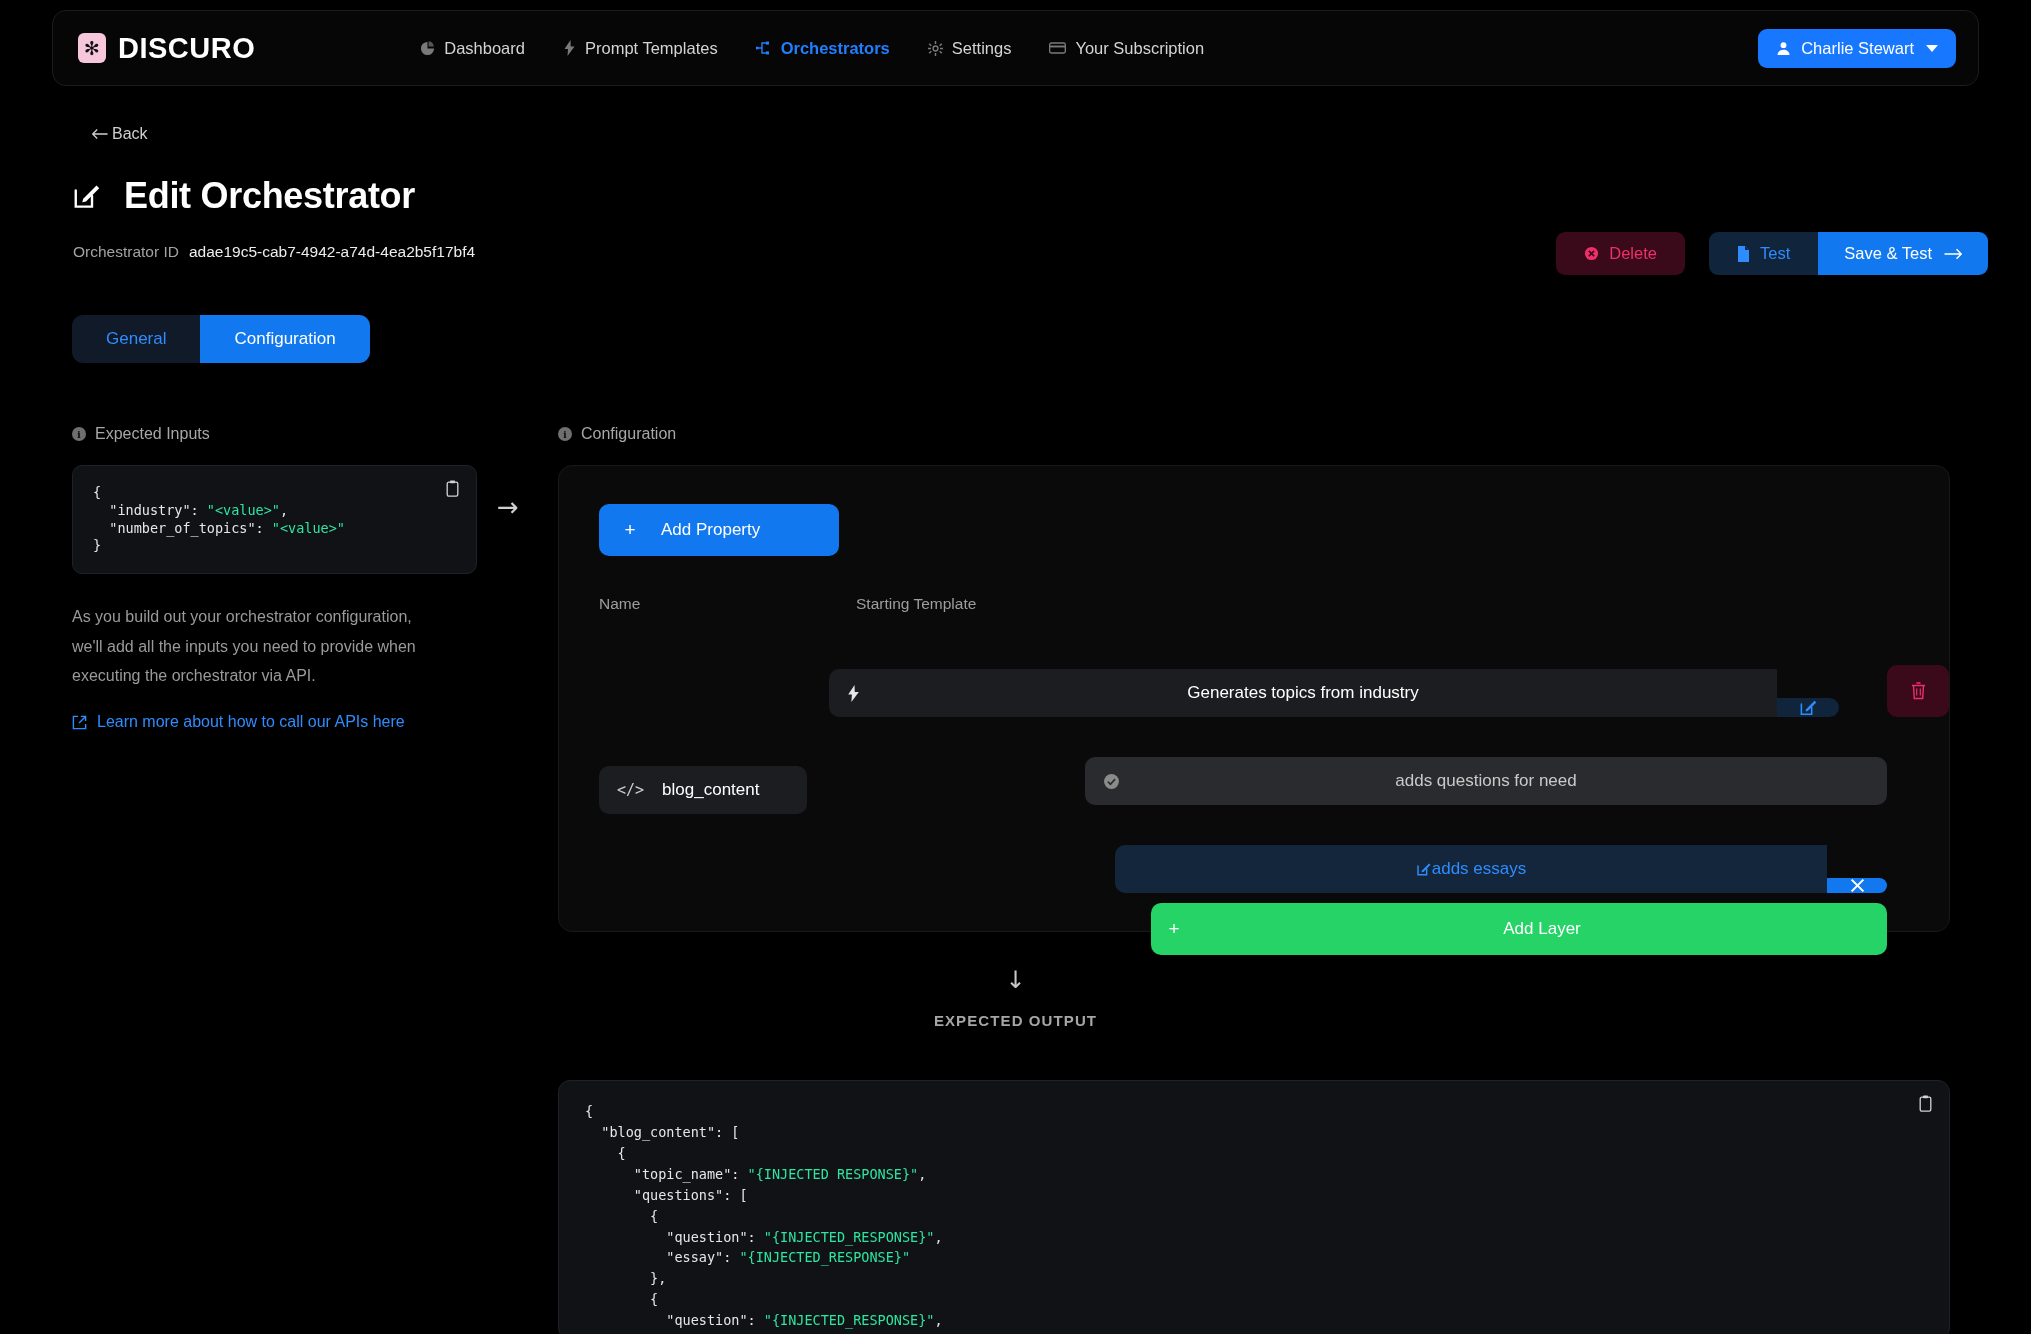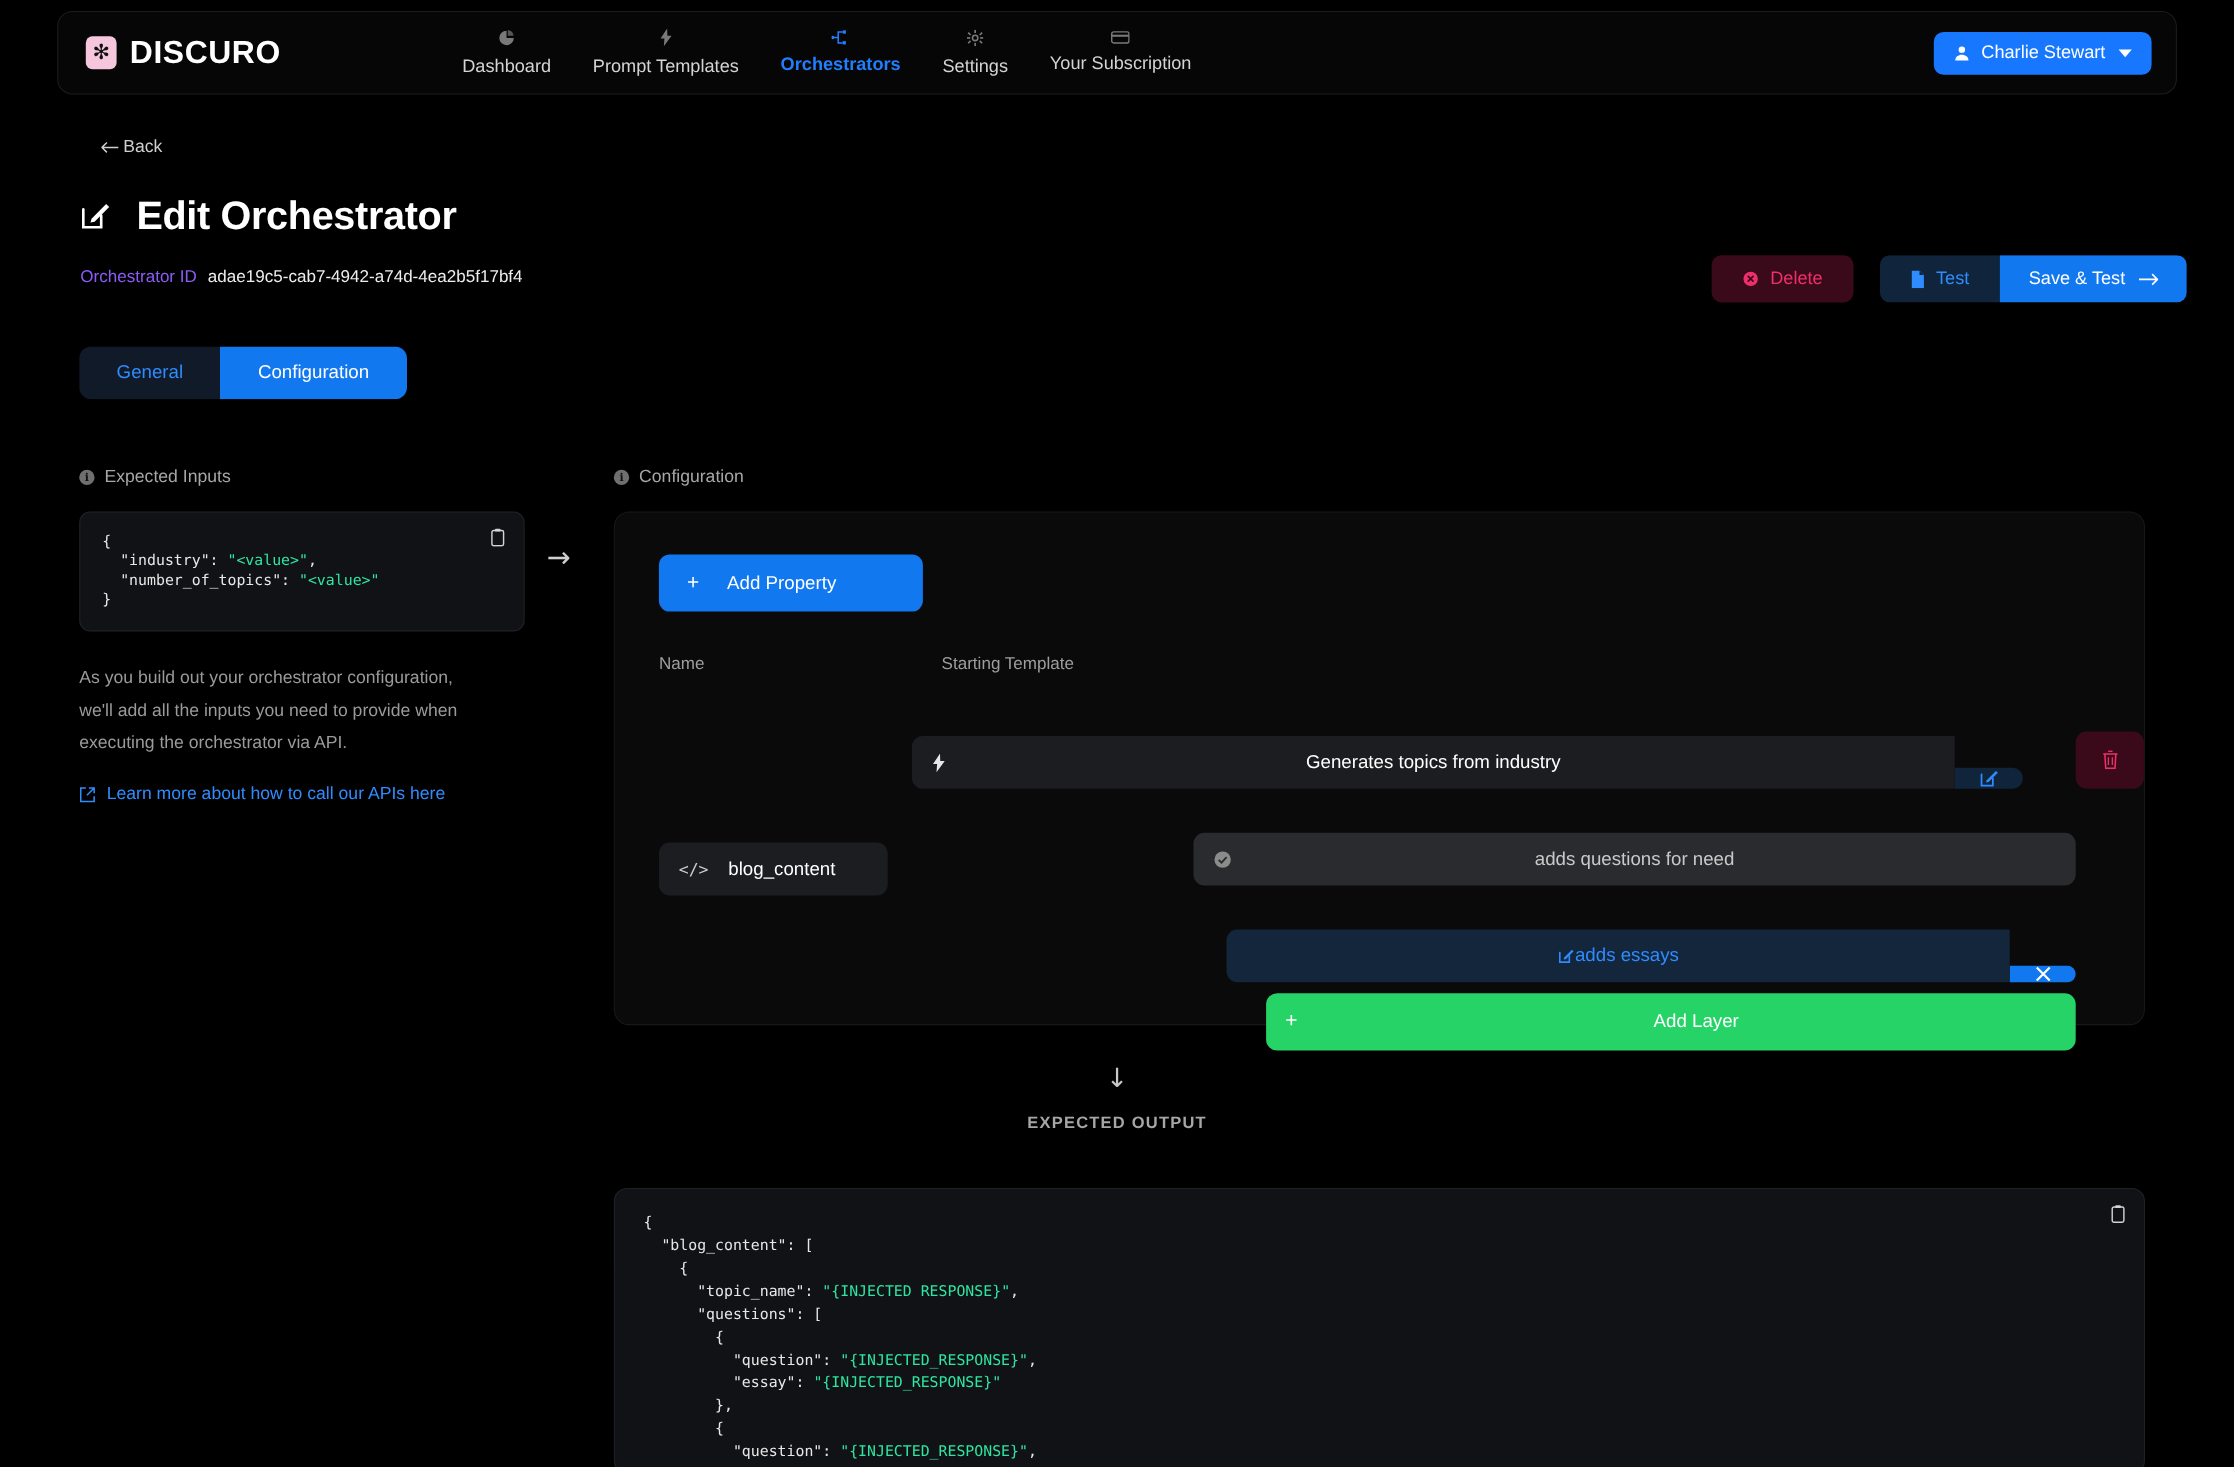--- a/index.html
+++ b/index.html
@@ -44,21 +44,20 @@
     display: flex; align-items: center;
     gap: 38px;
     margin-left: 165px;
   }
   .nav-link {
     display: flex; align-items: center; gap: 9px;
     color: #d4d4d4;
     font-size: 16.5px;
     cursor: pointer;
     white-space: nowrap;
-    flex-direction: column;
   }
   .nav-link .nav-ico { display: flex; align-items: center; opacity: .78; }
   .nav-link.active { color: #1f7fff; font-weight: bold; }
   .nav-link.active .nav-ico { opacity: 1; }
 
   .user-btn {
     position: absolute;
     right: 22px;
     display: flex; align-items: center; gap: 10px;
     background: #1778ff;
@@ -90,21 +89,21 @@
     color: #ffffff;
   }
   .page-title .title-ico { display: flex; }
   .page-title h1 { font-size: 36px; font-weight: bold; letter-spacing: -0.3px; }
 
   .id-row {
     position: absolute; left: 73px; top: 243px;
     display: flex; align-items: baseline; gap: 10px;
     font-size: 15.5px;
   }
-  .id-label { color: #8b5cf6; }
+  .id-label { color: #a3a3a3; }
   .id-value { color: #ededed; }
 
   
   .actions { position: absolute; right: 43px; top: 232px; display: flex; align-items: center; gap: 24px; }
   .btn-delete {
     display: flex; align-items: center; gap: 10px;
     background: #3a0a1a;
     color: #ef2f6b;
     font-size: 16.5px;
     padding: 12px 28px;

